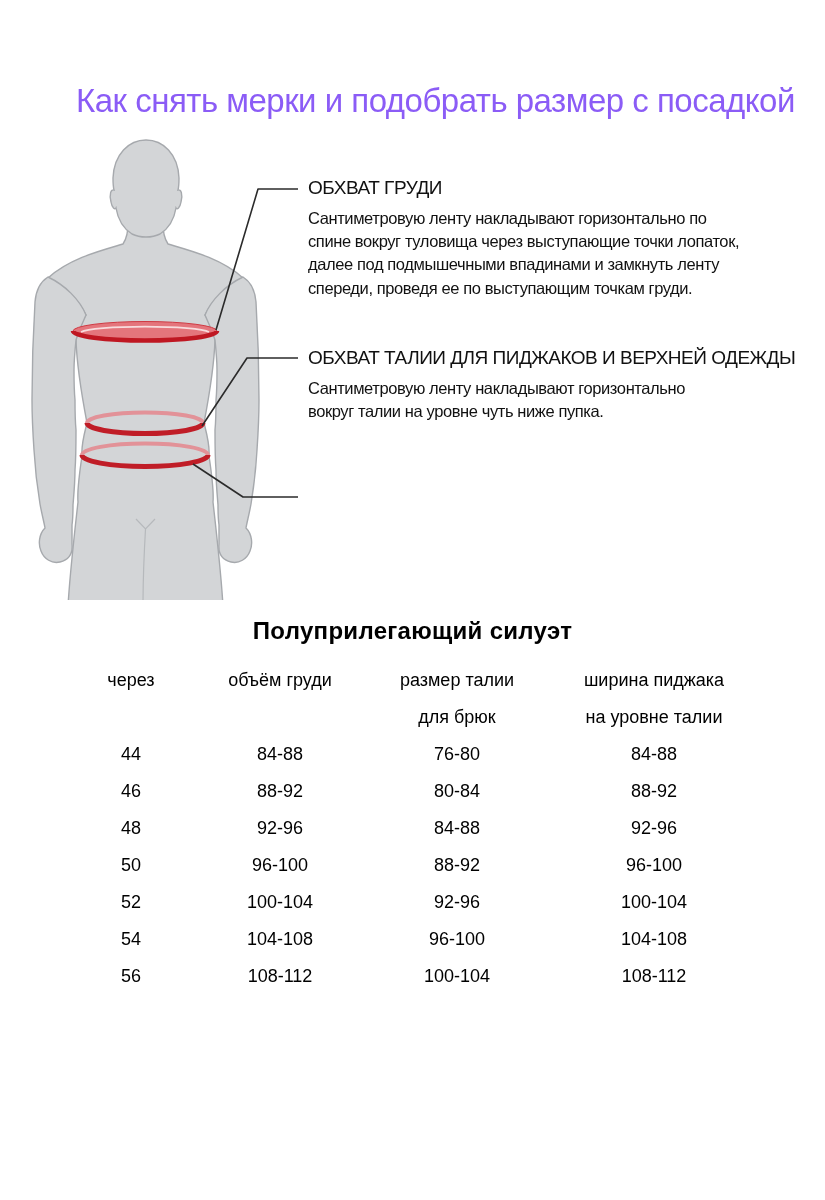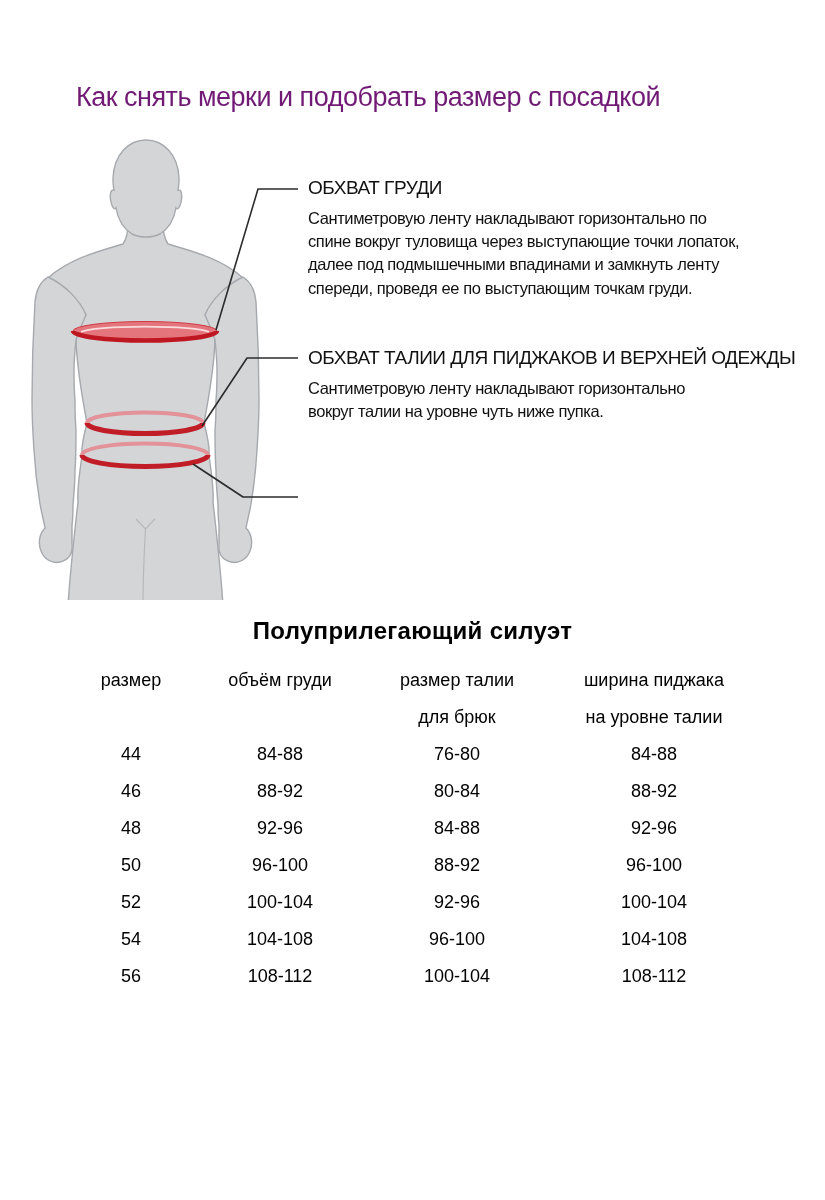--- a/index.html
+++ b/index.html
@@ -1,22 +1,22 @@
 <!DOCTYPE html>
 <html><head>
 <meta charset="utf-8">
 <style>
   html,body{margin:0;padding:0;background:#fff;}
   .page{
     position:relative;width:825px;height:1200px;background:#ffffff;
     font-family:"Liberation Sans","DejaVu Sans",sans-serif;color:#000;overflow:hidden;
   }
   .title{
-    position:absolute;left:76px;top:82px;font-size:27px;letter-spacing:-0.5px;
-    white-space:nowrap;color:#701a75;
+    position:absolute;left:76px;top:82px;font-size:33px;letter-spacing:-0.5px;
+    white-space:nowrap;color:#8b5cf6;
   }
   .figure-svg{position:absolute;left:0;top:130px;}
   .section{position:absolute;}
   .sec-heading{
     font-size:19px;letter-spacing:-0.5px;white-space:nowrap;color:#111;
   }
   .sec-body{
     margin-top:8px;font-size:16.5px;letter-spacing:-0.4px;line-height:23.2px;color:#111;
     white-space:nowrap;
   }
@@ -155,21 +155,21 @@
       <div>Сантиметровую  ленту накладывают горизонтально</div>
       <div>вокруг талии на уровне чуть ниже пупка.</div>
     </div>
   </div>
 
 
   <div class="table-title">Полуприлегающий силуэт</div>
 
   <div class="size-table">
     <div class="trow">
-      <div class="c0">размер</div>
+      <div class="c0">через</div>
       <div class="c1">объём груди</div>
       <div class="c2">размер талии</div>
       <div class="c3">ширина пиджака</div>
     </div>
     <div class="trow">
       <div class="c0"></div>
       <div class="c1"></div>
       <div class="c2">для брюк</div>
       <div class="c3">на уровне талии</div>
     </div>

